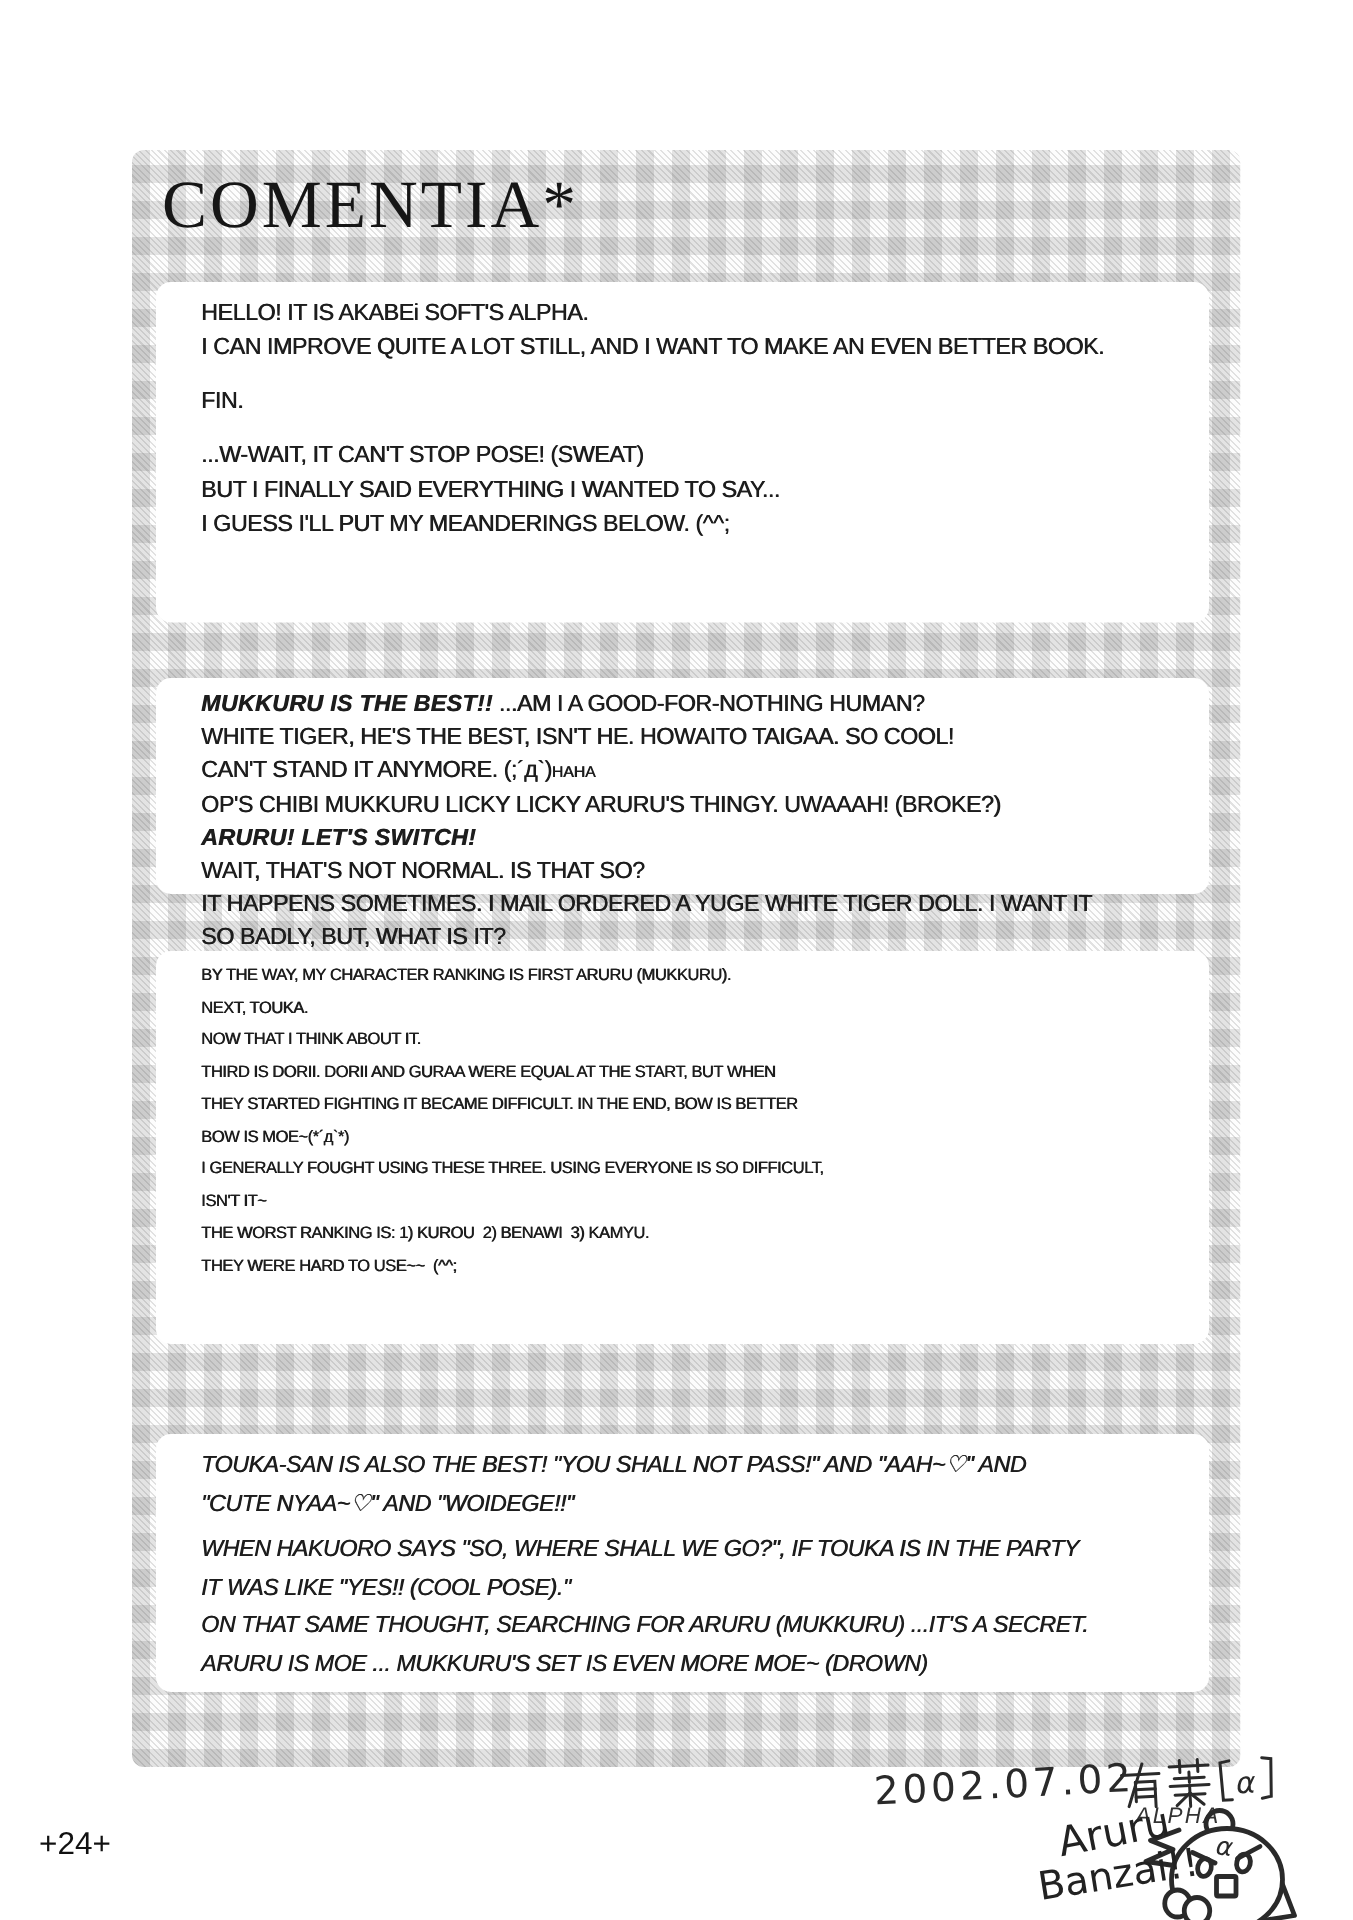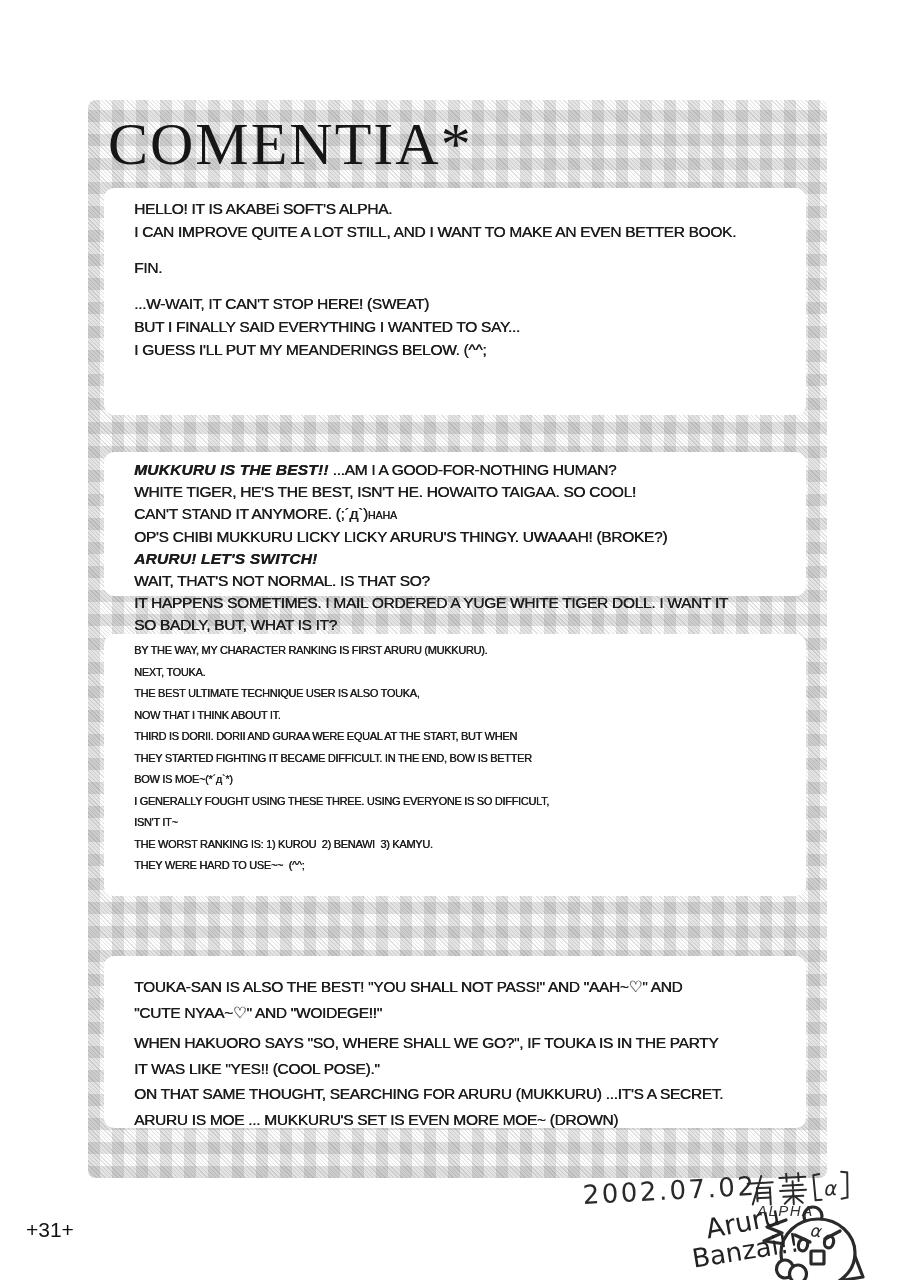--- a/index.html
+++ b/index.html
@@ -13,31 +13,31 @@
     position:absolute;left:88px;top:100px;width:739px;height:1078px;
     border-radius:8px;background-color:#fdfdfd;
     background-image:
       repeating-linear-gradient(45deg, rgba(80,80,80,0.16) 0 1px, rgba(0,0,0,0) 1px 3px),
       repeating-linear-gradient(0deg, rgba(0,0,0,0.10) 0 12px, rgba(0,0,0,0) 12px 24px),
       repeating-linear-gradient(90deg, rgba(0,0,0,0.10) 0 12px, rgba(0,0,0,0) 12px 24px);
   }
   .title{
     position:absolute;left:20px;top:10px;margin:0;
     font-family:"Liberation Serif",serif;font-weight:normal;
-    font-size:60px;letter-spacing:2px;color:#161616;
+    font-size:45px;letter-spacing:2px;color:#161616;
   }
   .box{
     position:absolute;left:16px;width:702px;background:#ffffff;border-radius:10px;
     box-sizing:border-box;
   }
   .box .line{white-space:pre;text-shadow:0.4px 0 0 #1d1d1d;letter-spacing:-0.3px;margin-left:16px;}
   #box0{top:88px;height:227px;padding:9px 14px;line-height:23px;font-size:15.5px;}
   #box1{top:352px;height:144px;padding:7px 14px;line-height:22px;font-size:15.5px;}
   #box2{top:534px;height:262px;padding:6px 14px;line-height:21.5px;font-size:11px;}
-  #box3{top:856px;height:172px;padding:18px 14px;line-height:25.5px;font-size:15.5px;}
+  #box3{top:856px;height:172px;padding:8px 14px;line-height:25.5px;font-size:15.5px;font-style:italic;}
   .line.blank{height:13px;line-height:13px;}
   .line.gap{margin-top:5px;}
   .em{font-weight:bold;font-style:italic;letter-spacing:0.2px;}
   .small{font-size:10.5px;letter-spacing:0;text-align:right;}
   
   .pagenum{position:absolute;left:26px;top:1218px;font-size:21px;color:#111;}
   .date{
     position:absolute;left:582px;top:1180px;font-size:26px;letter-spacing:2.5px;
     color:#2a2a2a;transform:rotate(-3deg);transform-origin:left top;
     font-family:"DejaVu Sans",sans-serif;
@@ -61,58 +61,57 @@
 <div>
 
   <div class="panel">
     <h1 class="title">COMENTIA*</h1>
     <section class="box" id="box0">
         <div class="line">HELLO! IT IS AKABEi SOFT'S ALPHA.</div>
         <div class="line">I CAN IMPROVE QUITE A LOT STILL, AND I WANT TO MAKE AN EVEN BETTER BOOK.</div>
         <div class="line blank">&nbsp;</div>
         <div class="line">FIN.</div>
         <div class="line blank">&nbsp;</div>
-        <div class="line">...W-WAIT, IT CAN'T STOP HERE! (SWEAT)</div>
+        <div class="line">...W-WAIT, IT CAN'T STOP POSE! (SWEAT)</div>
         <div class="line">BUT I FINALLY SAID EVERYTHING I WANTED TO SAY...</div>
         <div class="line">I GUESS I'LL PUT MY MEANDERINGS BELOW. (^^;</div>
       </section>
     <section class="box" id="box1">
         <div class="line"><span class="em">MUKKURU IS THE BEST!!</span> ...AM I A GOOD-FOR-NOTHING HUMAN?</div>
         <div class="line">WHITE TIGER, HE'S THE BEST, ISN'T HE. HOWAITO TAIGAA. SO COOL!</div>
         <div class="line">CAN'T STAND IT ANYMORE. (;´д`)<span class="small">HAHA</span></div>
         <div class="line">OP'S CHIBI MUKKURU LICKY LICKY ARURU'S THINGY. UWAAAH! (BROKE?)</div>
         <div class="line"><span class="em">ARURU! LET'S SWITCH!</span></div>
         <div class="line">WAIT, THAT'S NOT NORMAL. IS THAT SO?</div>
         <div class="line">IT HAPPENS SOMETIMES. I MAIL ORDERED A YUGE WHITE TIGER DOLL. I WANT IT</div>
         <div class="line">SO BADLY, BUT, WHAT IS IT?</div>
       </section>
     <section class="box" id="box2">
         <div class="line">BY THE WAY, MY CHARACTER RANKING IS FIRST ARURU (MUKKURU).</div>
         <div class="line">NEXT, TOUKA.</div>
-        <div class="line">THE BEST ULTIMATE TECHNIQUE USER IS ALSO TOUKA,</div>
         <div class="line">NOW THAT I THINK ABOUT IT.</div>
         <div class="line">THIRD IS DORII. DORII AND GURAA WERE EQUAL AT THE START, BUT WHEN</div>
         <div class="line">THEY STARTED FIGHTING IT BECAME DIFFICULT. IN THE END, BOW IS BETTER</div>
         <div class="line">BOW IS MOE~(*´д`*)</div>
         <div class="line">I GENERALLY FOUGHT USING THESE THREE. USING EVERYONE IS SO DIFFICULT,</div>
         <div class="line">ISN'T IT~</div>
         <div class="line">THE WORST RANKING IS: 1) KUROU  2) BENAWI  3) KAMYU.</div>
         <div class="line">THEY WERE HARD TO USE~~  (^^;</div>
       </section>
     <section class="box" id="box3">
         <div class="line">TOUKA-SAN IS ALSO THE BEST! "YOU SHALL NOT PASS!" AND "AAH~♡" AND</div>
         <div class="line">"CUTE NYAA~♡" AND "WOIDEGE!!"</div>
         <div class="line gap">WHEN HAKUORO SAYS "SO, WHERE SHALL WE GO?", IF TOUKA IS IN THE PARTY</div>
         <div class="line">IT WAS LIKE "YES!! (COOL POSE)."</div>
         <div class="line">ON THAT SAME THOUGHT, SEARCHING FOR ARURU (MUKKURU) ...IT'S A SECRET.</div>
         <div class="line">ARURU IS MOE ... MUKKURU'S SET IS EVEN MORE MOE~ (DROWN)</div>
       </section>
   </div>
 
-  <div class="pagenum">+31+</div>
+  <div class="pagenum">+24+</div>
 
   <div class="date">2002.07.02</div>
 
   <svg class="sig-svg" width="106" height="34" viewBox="0 0 106 34" stroke="#2a2a2a" stroke-width="2" fill="none" stroke-linecap="round">
 
     <path d="M2,9 H27"></path>
     <path d="M16,2 L6,30"></path>
     <path d="M11,14 H24 V31"></path>
     <path d="M11,14 V27"></path>
     <path d="M11,19 H24"></path>

